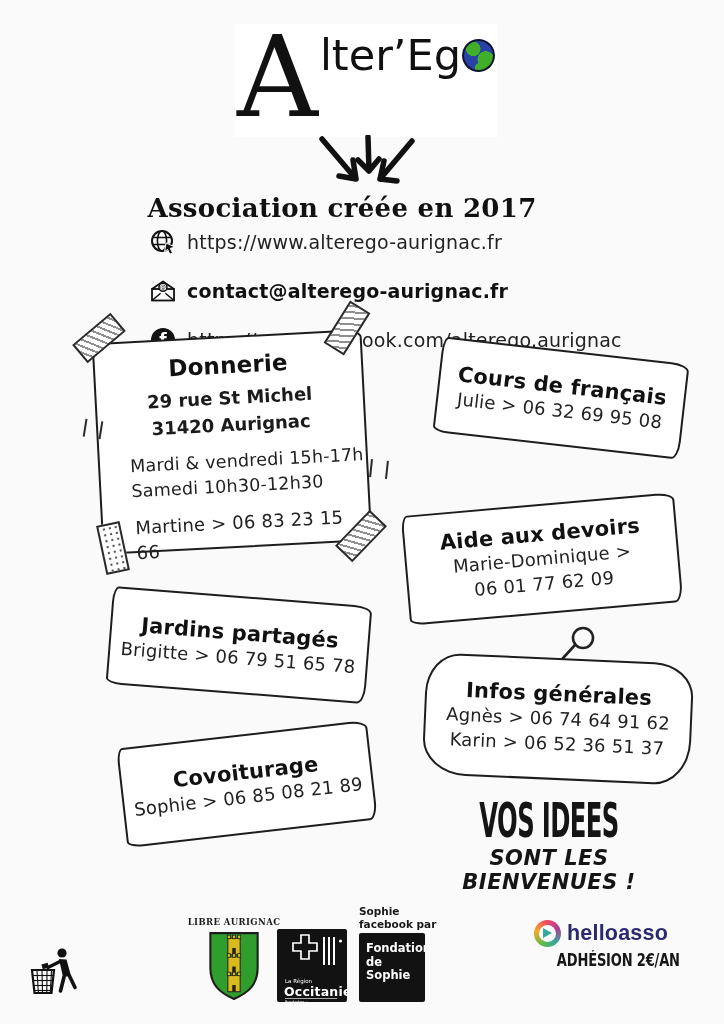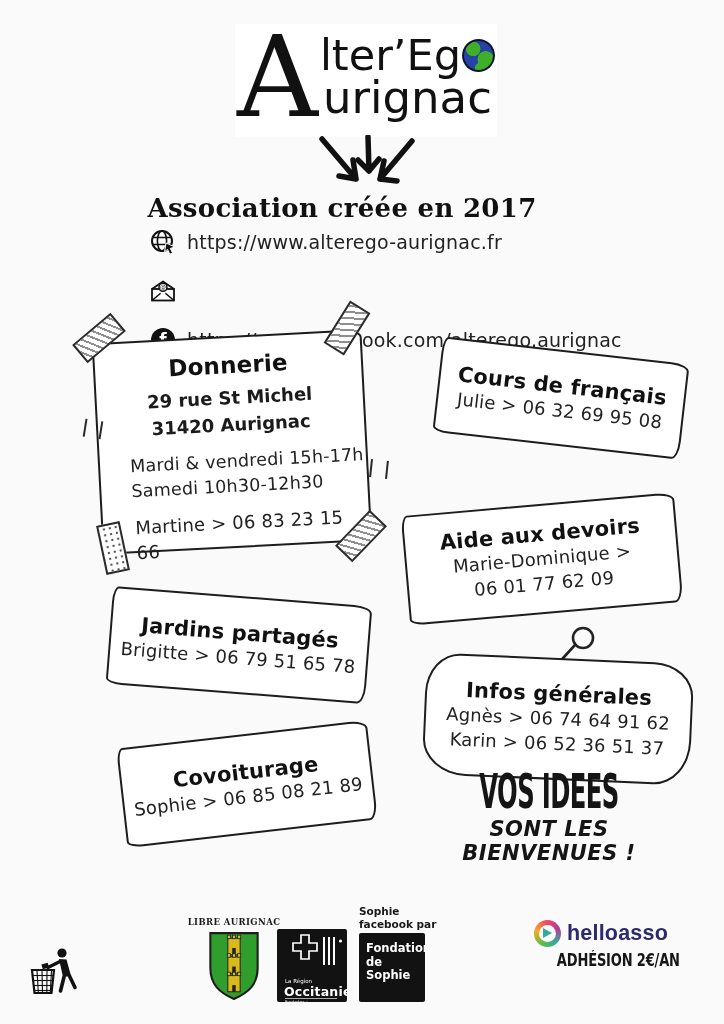--- a/index.html
+++ b/index.html
@@ -58,21 +58,21 @@
   .tape.tl{left:74px;top:326px;transform:rotate(-40deg);}
   .tape.tr{left:322px;top:316px;transform:rotate(-58deg);}
   .tape.bl{left:88px;top:536px;transform:rotate(78deg);
     background:radial-gradient(circle,#555 1.2px,rgba(0,0,0,0) 1.6px) 0 0/6px 6px,#fff;}
   .tape.br{left:336px;top:524px;transform:rotate(-46deg);}
   .tick{position:absolute;width:14px;height:18px;z-index:1;
     border-left:2.2px solid #2a2a2a;border-right:2.2px solid #2a2a2a;}
   .tick.l{left:84px;top:420px;transform:rotate(9deg);}
   .tick.r{left:370px;top:460px;transform:rotate(6deg);}
   
-  .ideas{position:absolute;left:408px;top:763px;width:282px;text-align:center;}
+  .ideas{position:absolute;left:408px;top:792px;width:282px;text-align:center;}
   .ideas-l1{font-weight:bold;font-size:38px;letter-spacing:-1px;color:#151515;
     transform:scale(.64,1.28);transform-origin:center top;line-height:44px;height:54px;}
   .ideas-l2{font-weight:bold;font-style:italic;font-size:21px;letter-spacing:.5px;color:#151515;}
   
   .mairie{position:absolute;left:192px;top:917px;width:84px;display:flex;flex-direction:column;align-items:center;gap:2px;}
   .mairie-label{font-family:"DejaVu Serif",serif;font-weight:bold;font-size:8.5px;letter-spacing:.4px;color:#1a1a1a;white-space:nowrap;}
   .occitanie{position:absolute;left:277px;top:929px;width:70px;height:73px;background:#121212;border-radius:2px;color:#fff;overflow:hidden;}
   .occ-region{position:absolute;left:8px;top:49px;font-size:5.5px;}
   .occ-name{position:absolute;left:7px;top:55px;font-size:12.5px;font-weight:bold;letter-spacing:.2px;}
   .occ-sub{position:absolute;left:8px;top:68.5px;font-size:3.8px;letter-spacing:.3px;border-top:.5px solid #aaa;padding-top:.5px;width:52px;}
@@ -96,21 +96,20 @@
 
 <div class="page">
 
   <div class="logo-card">
     <span class="logo-A">A</span>
     <span class="logo-col">
       <span class="logo-top">
         <span>lter’Eg</span>
           <span class="globe"></span>
       </span>
-      <span class="logo-bottom">urignac</span>
     </span>
   </div>
 
   <svg class="arrows" width="118" height="60" viewBox="0 0 118 60">
     <g fill="none" stroke="#111" stroke-width="5.5" stroke-linecap="round">
       <path d="M14,4 L48,44 M48,44 L31,41 M48,44 L45,25"></path>
       <path d="M60,2 L61,36 M61,36 L50,25 M61,36 L71,24"></path>
       <path d="M104,6 L72,44 M72,44 L76,26 M72,44 L89,46"></path>
     </g>
   </svg>
@@ -132,20 +131,21 @@
     <div class="link-row">
       <span class="link-icon">
         <svg width="26" height="26" viewBox="0 0 26 26" fill="none" stroke="#111">
           <path d="M2,11 L13,3.5 L24,11" stroke-width="1.8" stroke-linejoin="round"></path>
           <rect x="2" y="11" width="22" height="11.5" stroke-width="1.8"></rect>
           <path d="M2,22.5 L10.6,15.2 M24,22.5 L15.4,15.2" stroke-width="1.5"></path>
           <circle cx="13" cy="9.3" r="4" fill="#fff" stroke-width="1.5"></circle>
           <text x="13" y="11.4" font-size="6" text-anchor="middle" fill="#111" stroke="none" font-family="DejaVu Sans">@</text>
         </svg>
       </span>
+      <span class="link-text bold">contact@alterego-aurignac.fr</span>
     </div>
     <div class="link-row">
       <span class="link-icon">
         <span class="fb-circle">
             <span>f</span>
           </span>
       </span>
       <span class="link-text">https://www.facebook.com/alterego.aurignac</span>
     </div>
   </div>

